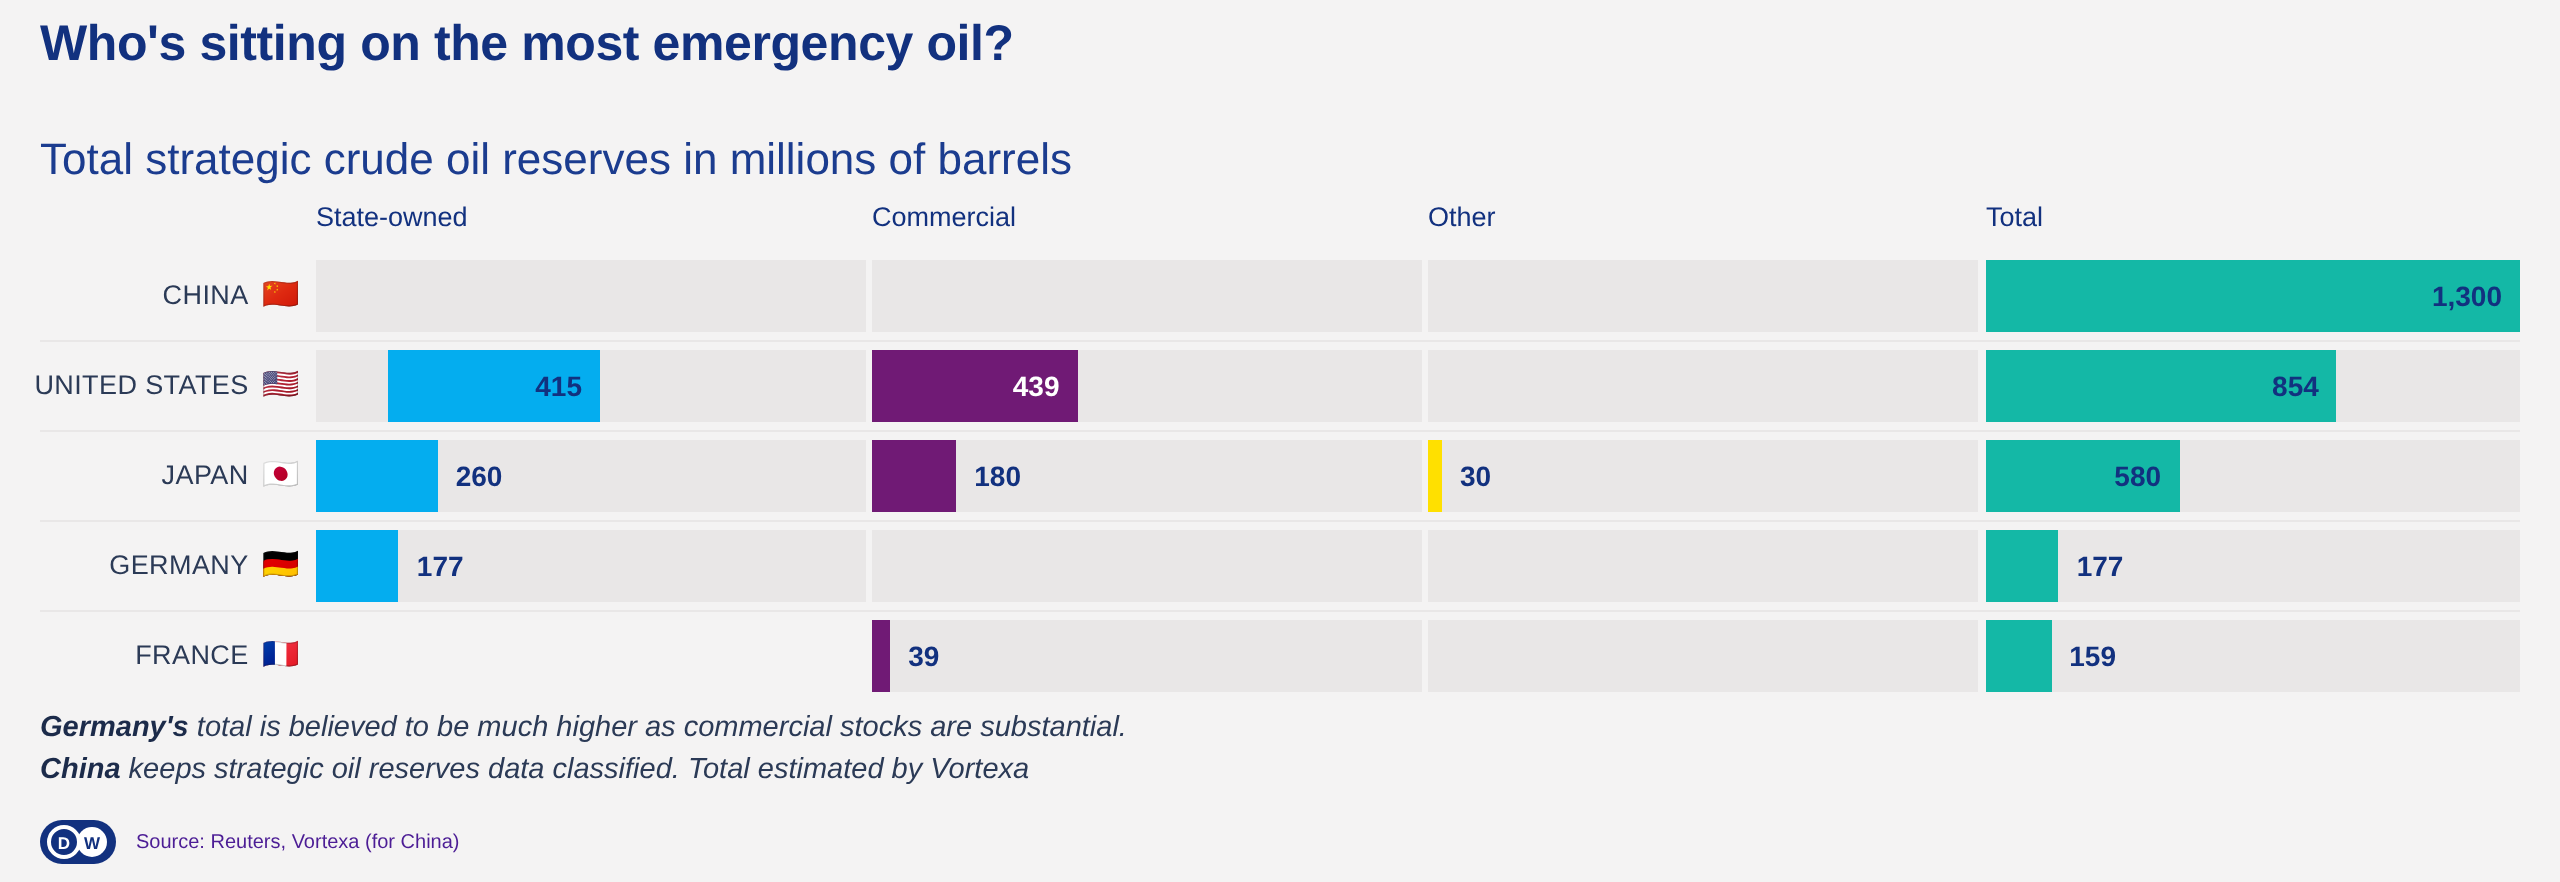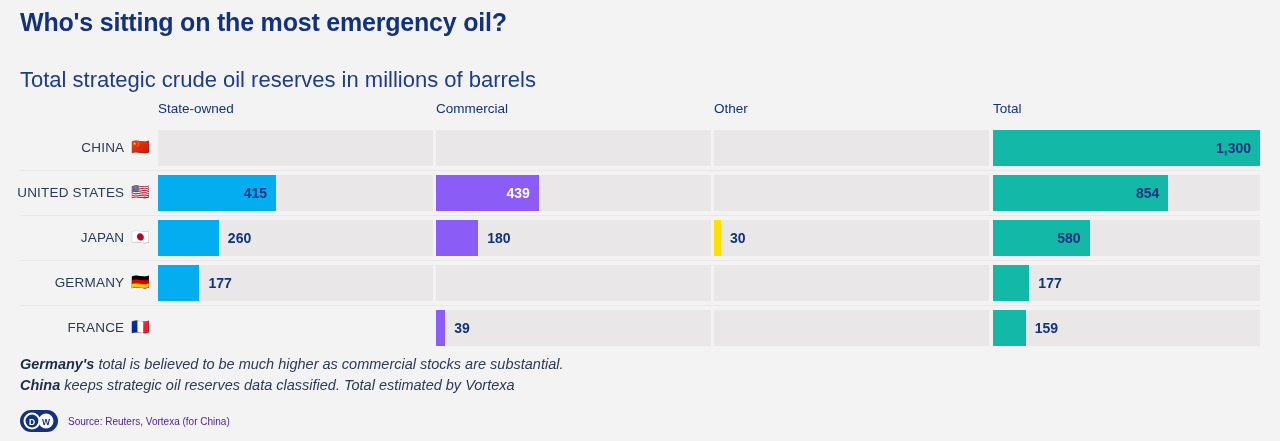--- a/index.html
+++ b/index.html
@@ -103,21 +103,21 @@
     height: 36px;
     background: #e9e7e7;
   }
   .bar {
     position: absolute;
     left: 0;
     top: 0;
     height: 36px;
   }
   .bar.state  { background: #04adef; }
-  .bar.comm   { background: #8b5cf6; }
+  .bar.comm   { background: #701a75; }
   .bar.other  { background: #ffe000; }
   .bar.total  { background: #14b8a6; }
 
   .val {
     position: absolute;
     top: 0;
     height: 36px;
     line-height: 36px;
     font-size: 14px;
     font-weight: bold;
@@ -194,21 +194,21 @@
           </div>
         </div>
       </div>
       <div class="row">
         <div class="row-rule"></div>
         <div class="country">
           <span class="country-name">UNITED STATES</span>
           <span class="flag">🇺🇸</span>
         </div>
         <div class="track" style="left: 158px; width: 275px;">
-          <div class="bar state" style="width: 118px;">
+          <div class="bar state" style="width: 106px; margin-left: 36px;">
             <div class="val inside">415</div>
           </div>
         </div>
         <div class="track" style="left: 436px; width: 275px;">
           <div class="bar comm" style="width: 102.745px;">
             <div class="val inside onnavy">439</div>
           </div>
         </div>
         <div class="track" style="left: 714px; width: 275px;"></div>
         <div class="track" style="left: 993px; width: 267px;">

